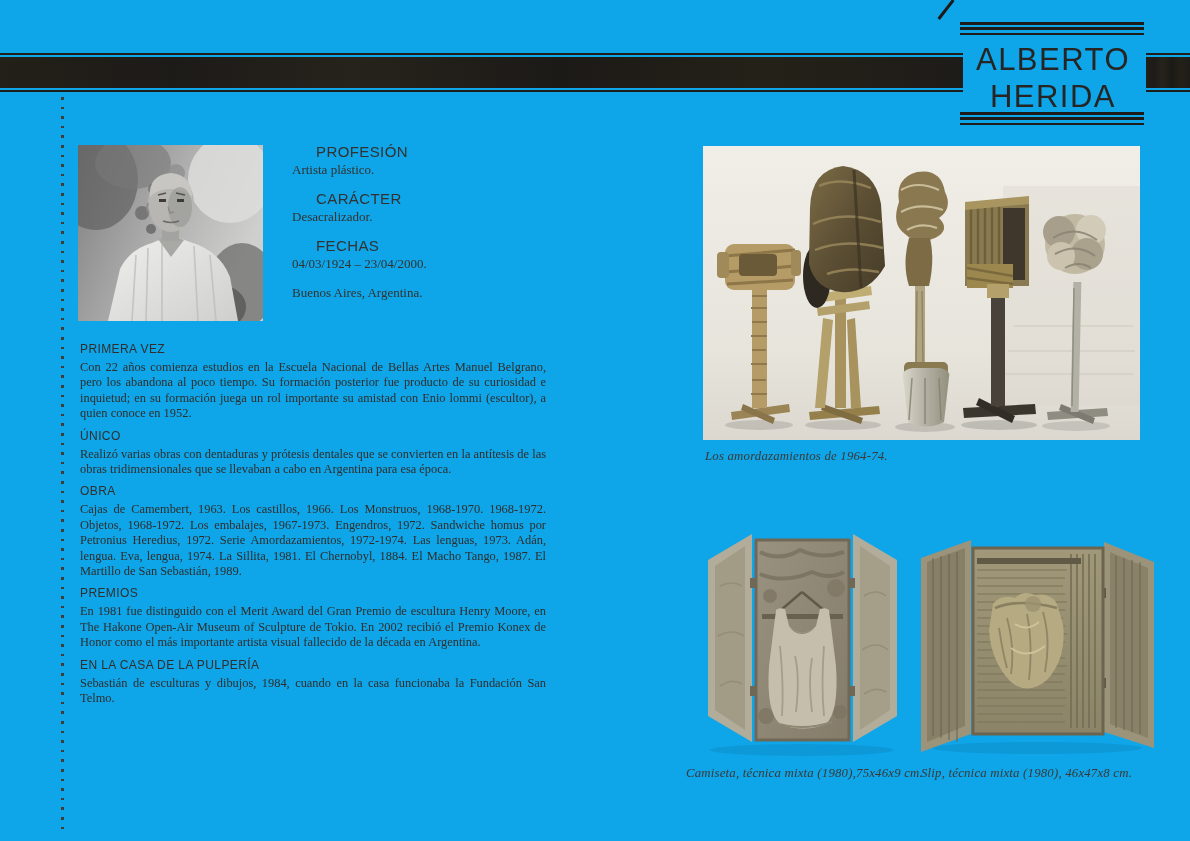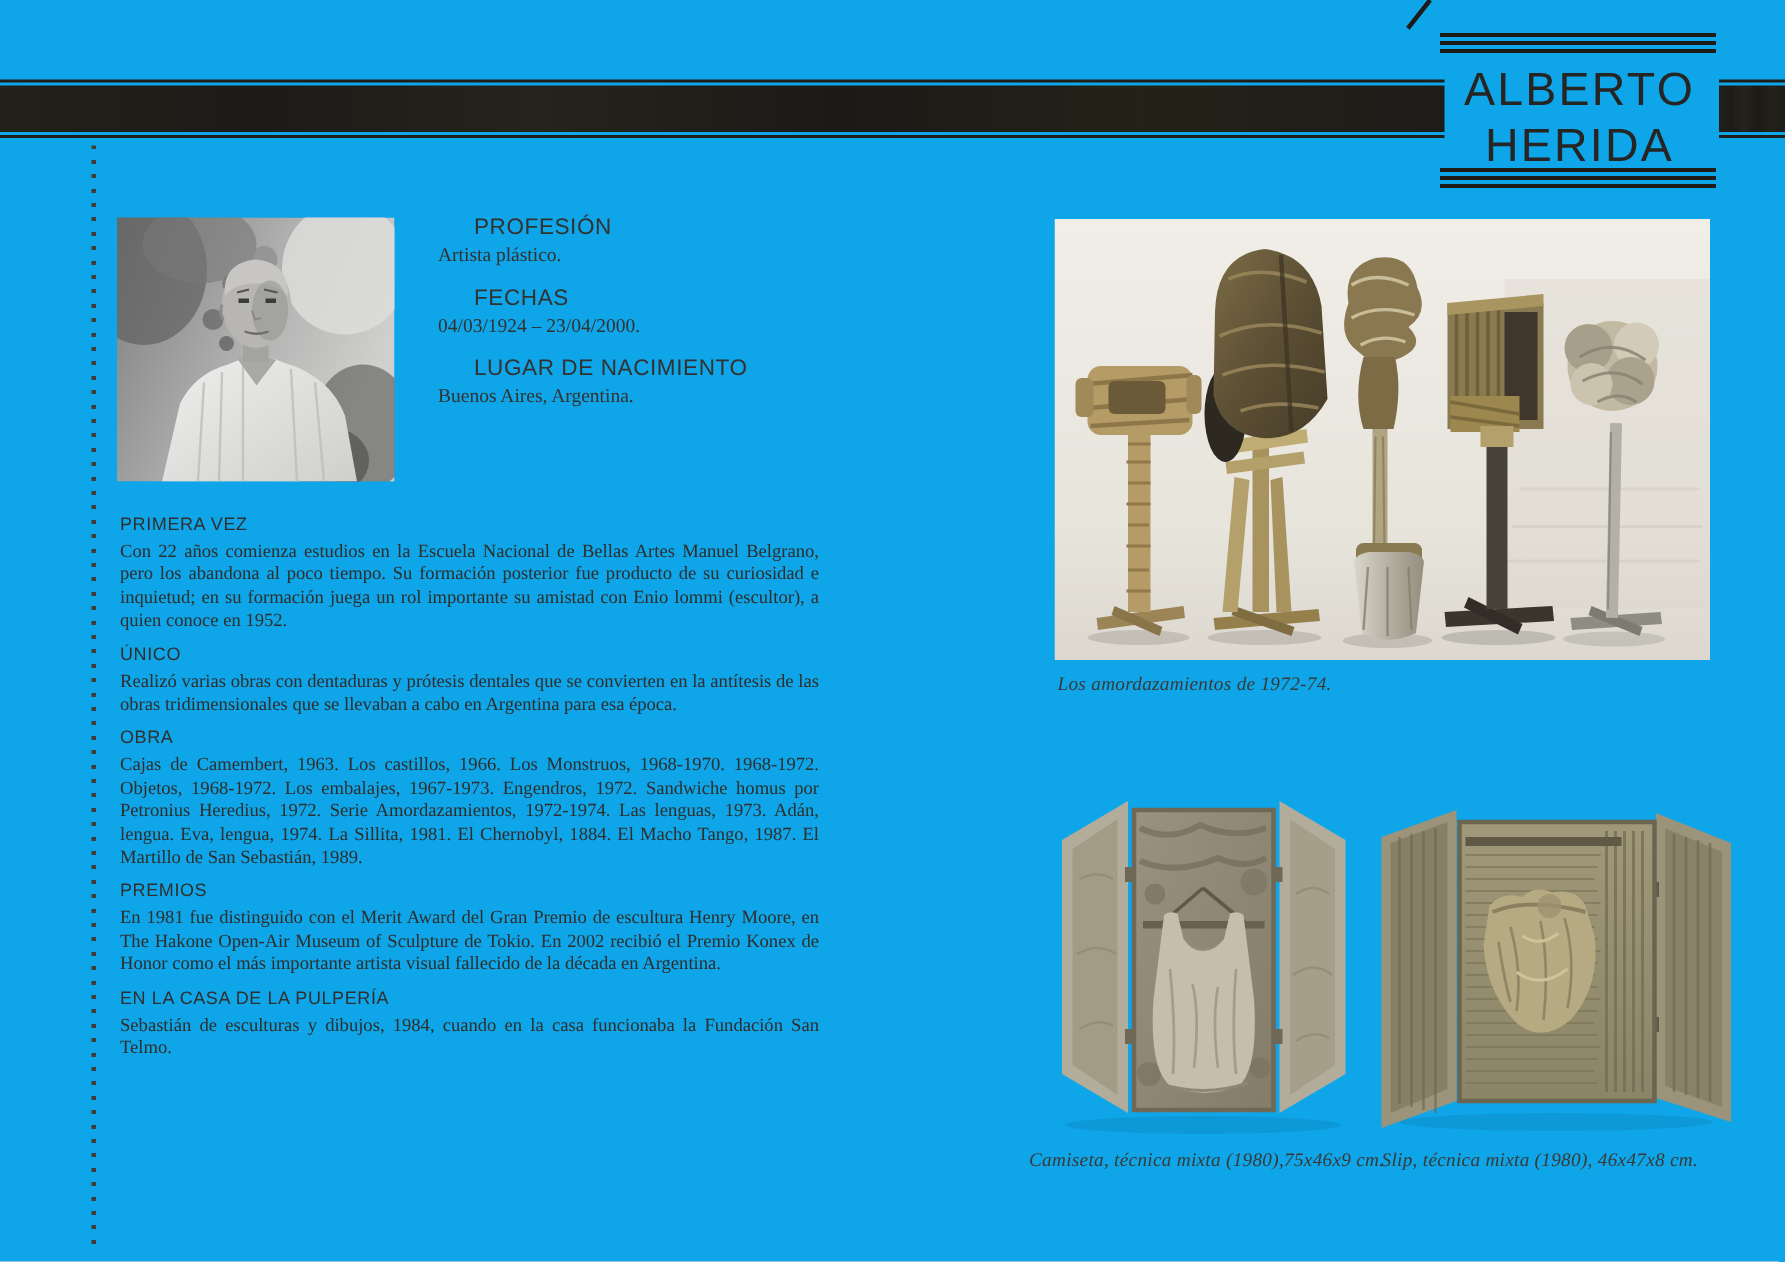--- a/index.html
+++ b/index.html
@@ -115,25 +115,28 @@
       <path d="M70 58 Q68 64 71 68" stroke="#8d8c88" stroke-width="2" fill="none"></path>
     </svg>
   </div>
 
   <div class="info-col">
     <div class="info-field">
       <div class="info-label">PROFESIÓN</div>
       <div class="info-value">Artista plástico.</div>
     </div>
     <div class="info-field">
+      <div class="info-label">CARÁCTER</div>
+      <div class="info-value">Desacralizador.</div>
+    </div>
+    <div class="info-field">
       <div class="info-label">FECHAS</div>
       <div class="info-value">04/03/1924 – 23/04/2000.</div>
     </div>
     <div class="info-field">
-      <div class="info-label">LUGAR DE NACIMIENTO</div>
       <div class="info-value">Buenos Aires, Argentina.</div>
     </div>
   </div>
 
   <div class="sections">
     <div class="section">
       <div class="section-heading">PRIMERA VEZ</div>
       <div class="section-body">Con 22 años comienza estudios en la Escuela Nacional de Bellas Artes Manuel Belgrano, pero los abandona al poco tiempo. Su formación posterior fue producto de su curiosidad e inquietud; en su formación juega un rol importante su amistad con Enio lommi (escultor), a quien conoce en 1952.</div>
     </div>
     <div class="section">
@@ -240,21 +243,21 @@
         <path d="M371 142 L369 260" stroke="#8f8c82" stroke-width="1.4"></path>
         <circle cx="372" cy="98" r="30" fill="#c2b9a2"></circle>
         <circle cx="356" cy="86" r="16" fill="#a79f8b"></circle>
         <circle cx="388" cy="84" r="15" fill="#d2cbb7"></circle>
         <circle cx="384" cy="108" r="16" fill="#aaa28d"></circle>
         <circle cx="358" cy="110" r="14" fill="#cbc3ae"></circle>
         <path d="M350 92 Q372 78 394 94 M352 108 Q374 96 392 110 M362 122 Q376 114 388 122" stroke="#8a8272" stroke-width="2" fill="none" opacity="0.85"></path>
       </g>
     </svg>
   </div>
-  <div class="caption" style="left:705px;top:449px;">Los amordazamientos de 1972-74.</div>
+  <div class="caption" style="left:705px;top:449px;">Los amordazamientos de 1964-74.</div>
 
   <div class="figure" style="left:700px;top:526px;width:205px;height:232px;">
     <svg width="205" height="232" viewBox="0 0 205 232" xmlns="http://www.w3.org/2000/svg">
       <defs>
         <linearGradient id="panelC" x1="0" y1="0" x2="1" y2="1">
           <stop offset="0" stop-color="#9a9280"></stop>
             <stop offset="1" stop-color="#847c69"></stop>
         </linearGradient>
       </defs>
       <ellipse cx="102" cy="224" rx="92" ry="6" fill="#000" opacity="0.07"></ellipse>

